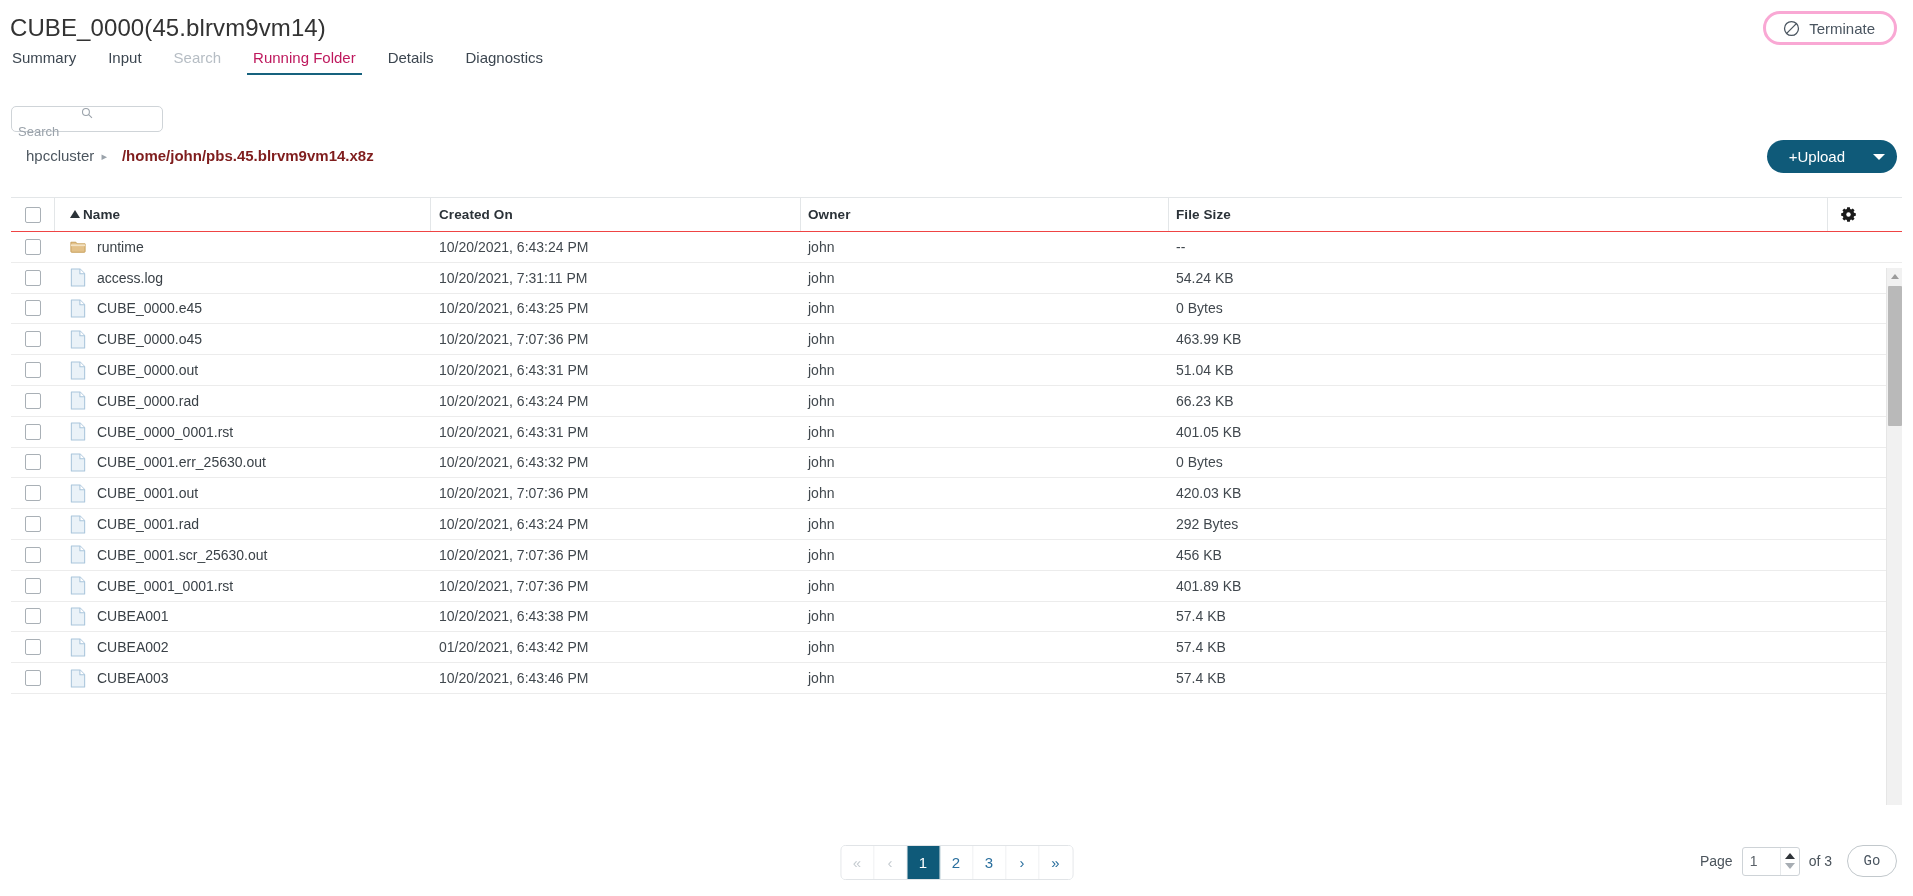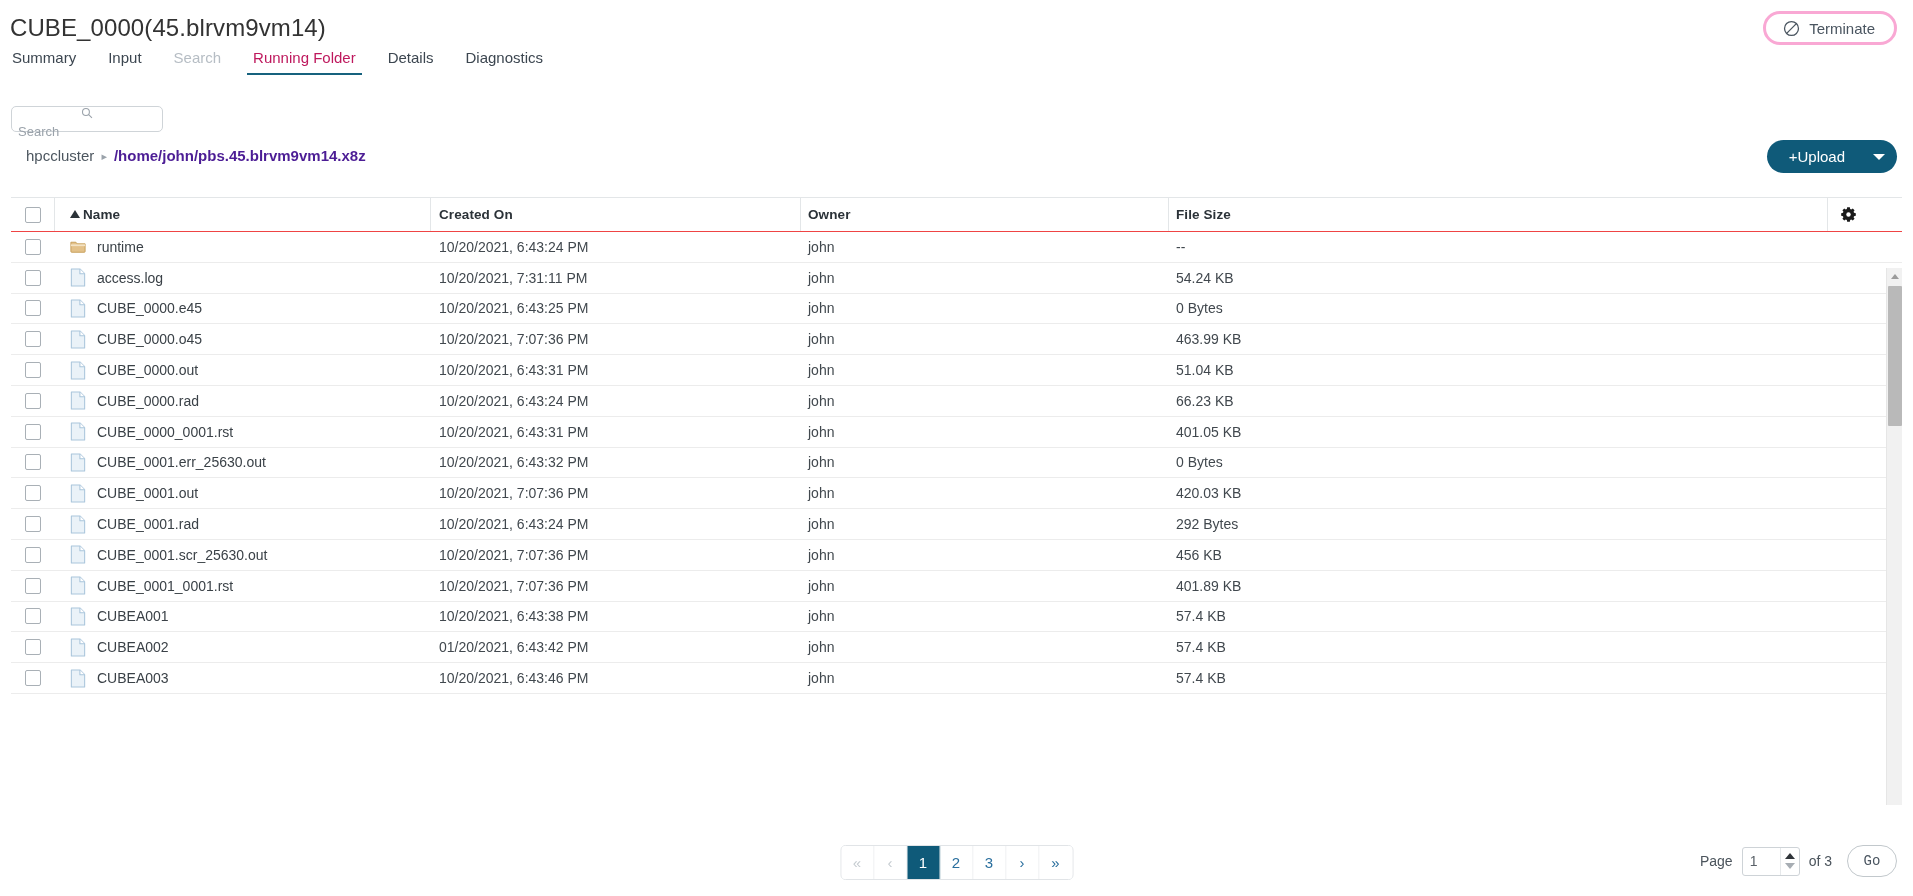--- a/index.html
+++ b/index.html
@@ -61,21 +61,21 @@
   .search-input::placeholder { color: #9aa2aa; }
 
   
   .breadcrumb {
     position: absolute; left: 10px; top: 148px;
     display: flex; align-items: center; gap: 7px;
     font-size: 15px; line-height: 16px;
   }
   .crumb-root { color: #4c565f; cursor: pointer; margin-left: 16px; }
   .crumb-sep { color: #9aa2aa; font-size: 11px; }
-  .crumb-path { color: #4c1d95; font-weight: bold; cursor: pointer; }
+  .crumb-path { color: #7f1d1d; font-weight: bold; cursor: pointer; margin-left: 8px; }
 
   
   .upload-btn {
     position: absolute; right: 16px; top: 140px;
     height: 33px; min-width: 123px;
     background: #0f5a79; border-radius: 17px;
     display: flex; align-items: center; cursor: pointer; color: #fff;
   }
   .upload-main {
     display: flex; align-items: center; justify-content: center;

